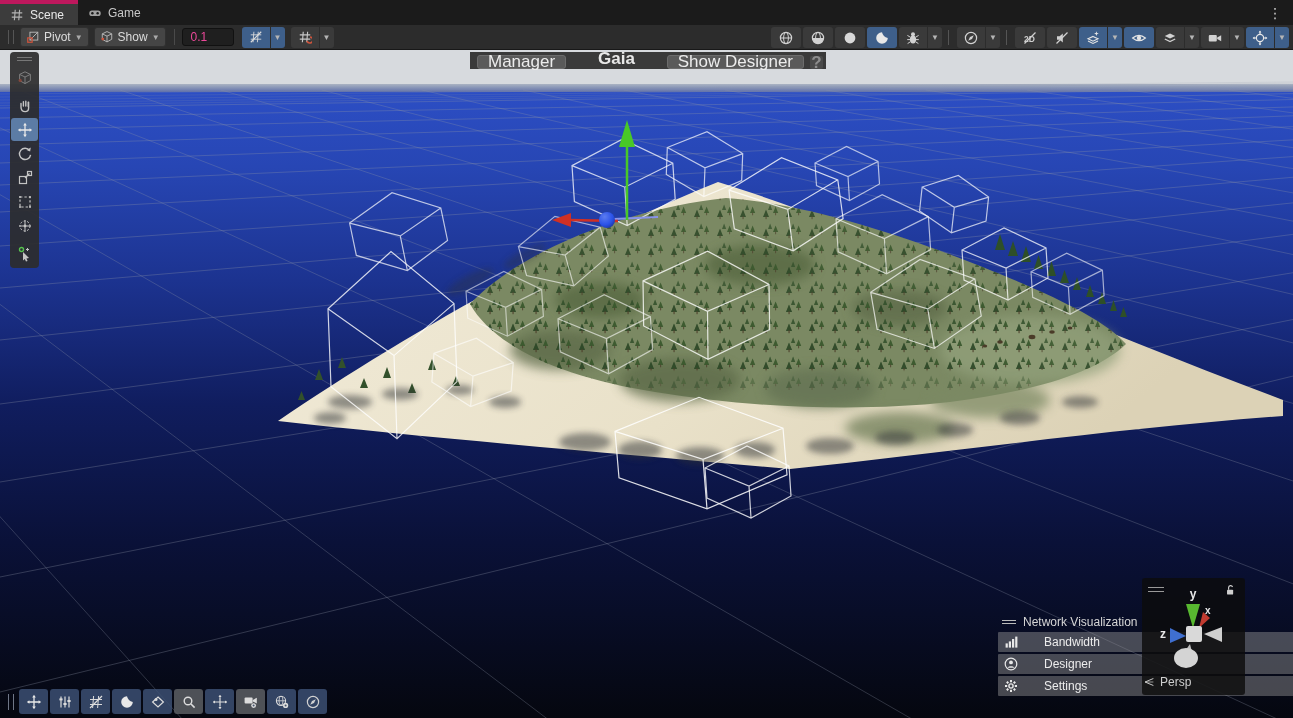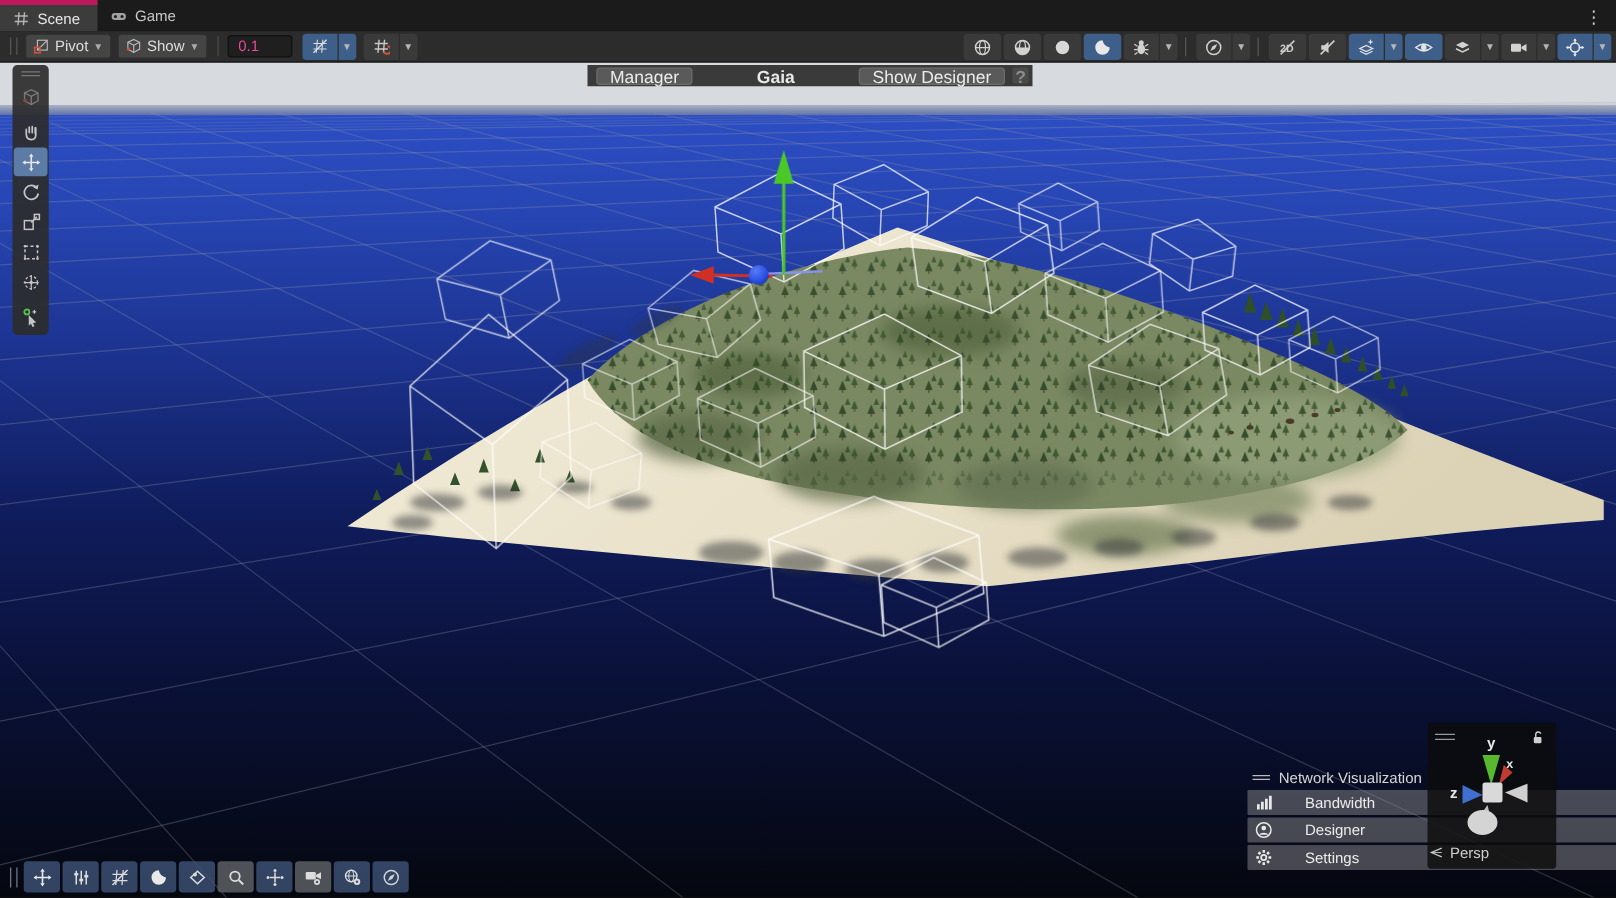--- a/index.html
+++ b/index.html
@@ -42,21 +42,21 @@
   .rsep { width:1px; height:15px; background:#555; margin:0 6px; }
   .ic { width:16px; height:16px; display:block; }
   .ic14 { width:14px; height:14px; display:block; }
 
   
   .viewport { position:absolute; top:50px; left:0; width:1293px; height:668px; background:#05070f; }
   .viewport svg { display:block; }
 
   
   .gaia { position:absolute; left:470px; top:52px; width:356px; height:17px; background:#3a3a3a;
-    display:flex; align-items:center; font-size:14px; color:#e2e2e2; }
+    display:flex; align-items:flex-end; font-size:17px; color:#e2e2e2; }
   .gaia-btn { background:#5a5a5a; border:1px solid #6c6c6c; border-radius:3px; height:14px;
     display:flex; align-items:center; padding:0 10px; color:#ececec; }
   .gaia-title { flex:1; text-align:center; font-weight:bold; color:#e8e8e8; }
   .gaia-help { width:13px; height:13px; background:#4a4a4a; border-radius:2px; color:#8d8d8d;
     display:flex; align-items:center; justify-content:center; margin:0 3px 0 6px; font-weight:bold; }
 
   
   .tools { position:absolute; left:10px; top:52px; width:29px; background:#2d2d2dE6;
     background:rgba(45,45,45,.92); border-radius:4px; padding-bottom:2px; }
   .tool-handle { height:13px; display:flex; flex-direction:column; justify-content:center; gap:2px;

